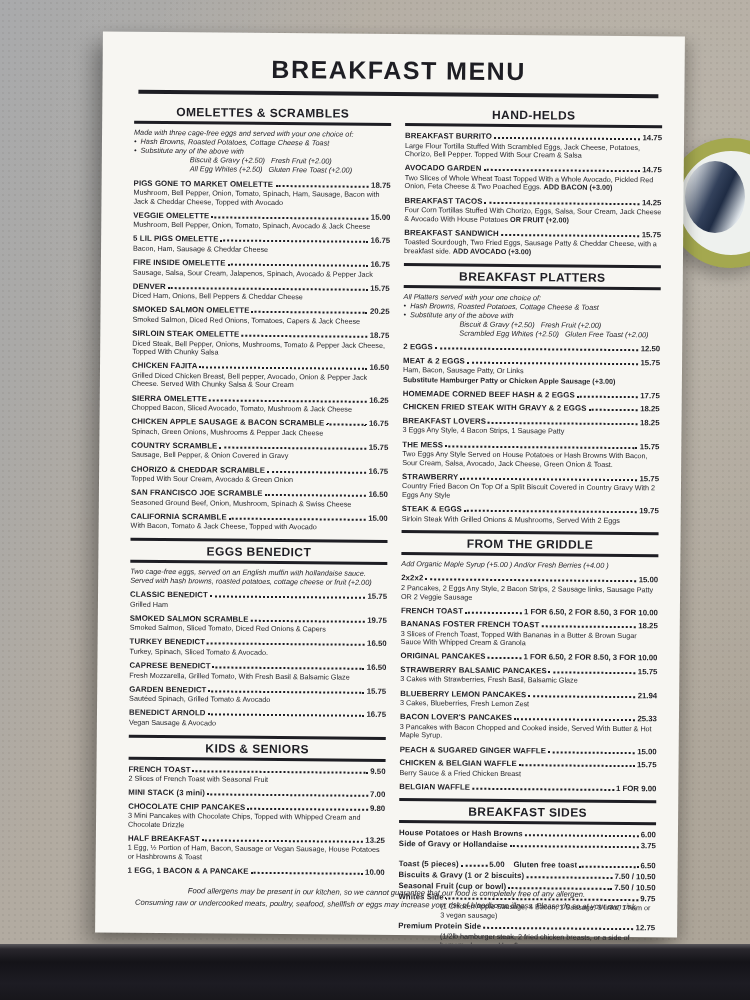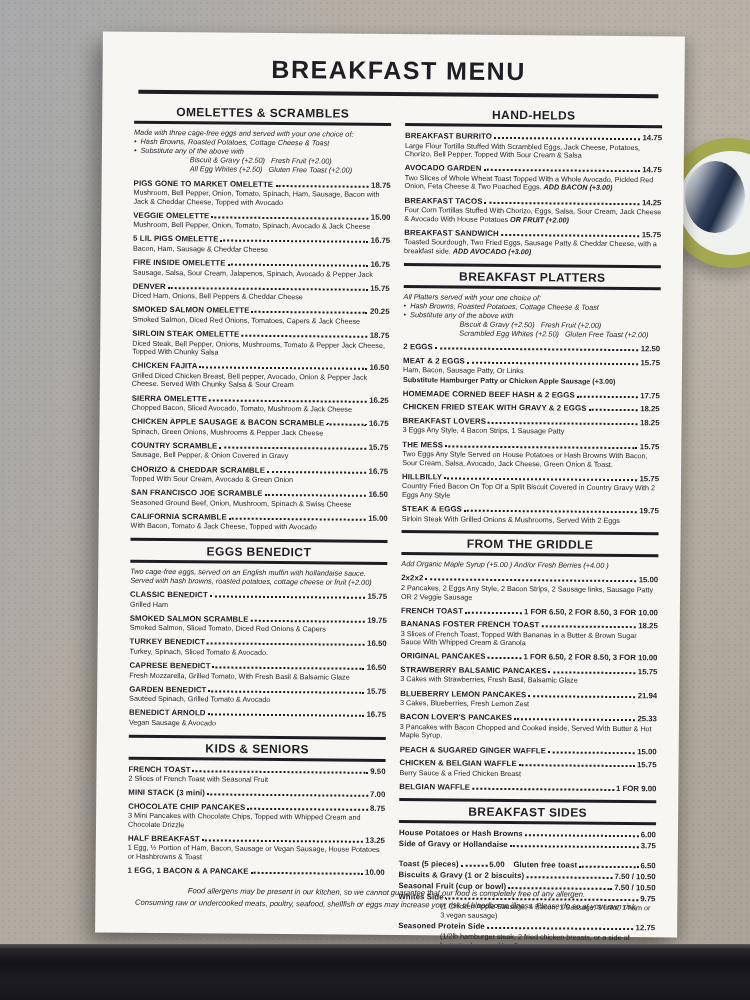--- a/index.html
+++ b/index.html
@@ -40,21 +40,21 @@
   .intro-line.indent{padding-left:56px;}
   .section{margin-bottom:2px;}
   .items{margin-top:5px;}
   .item{margin:0 0 4.5px;}
   .item-row{display:flex;align-items:flex-end;}
   .item-name{font-weight:bold;font-size:7.8px;white-space:nowrap;letter-spacing:.1px;}
   .leader{flex:1;min-width:6px;border-bottom:2px dotted var(--ink,#1e1e24);margin:0 2px;transform:translateY(-2px);}
   .leader.short{flex:.45;}
   .item-price{font-weight:bold;font-size:7.8px;white-space:nowrap;}
   .desc{font-size:7.2px;line-height:1.2;margin-top:1.5px;}
-  .bold-tail{font-weight:bold;font-style:italic;}
+  .bold-tail{font-weight:bold;}
   .desc-bold-line{font-size:7.2px;line-height:1.2;font-weight:bold;margin-top:1px;}
   .compact .item{margin-bottom:2px;}
   .compact .desc{padding-left:42px;}
   .paper-footer{position:absolute;left:26px;right:26px;bottom:24px;text-align:center;
     font-style:italic;font-size:7.6px;line-height:1.6;}
 </style>
 </head>
 <body>
 
 <div class="photo">
@@ -259,21 +259,21 @@
                 <div class="item-row">
                   <span class="item-name">MINI STACK (3 mini)</span>
                   <span class="leader"></span>
                   <span class="item-price">7.00</span>
                 </div>
               </div>
               <div class="item">
                 <div class="item-row">
                   <span class="item-name">CHOCOLATE CHIP PANCAKES</span>
                   <span class="leader"></span>
-                  <span class="item-price">8.75</span>
+                  <span class="item-price">9.80</span>
                 </div>
                 <div class="desc">3 Mini Pancakes with Chocolate Chips, Topped with Whipped Cream and Chocolate Drizzle</div>
               </div>
               <div class="item">
                 <div class="item-row">
                   <span class="item-name">HALF BREAKFAST</span>
                   <span class="leader"></span>
                   <span class="item-price">13.25</span>
                 </div>
                 <div class="desc">1 Egg, ½ Portion of Ham, Bacon, Sausage or Vegan Sausage, House Potatoes or Hashbrowns &amp; Toast</div>
@@ -374,21 +374,21 @@
               <div class="item">
                 <div class="item-row">
                   <span class="item-name">THE MESS</span>
                   <span class="leader"></span>
                   <span class="item-price">15.75</span>
                 </div>
                 <div class="desc">Two Eggs Any Style Served on House Potatoes or Hash Browns With Bacon, Sour Cream, Salsa, Avocado, Jack Cheese, Green Onion &amp; Toast.</div>
               </div>
               <div class="item">
                 <div class="item-row">
-                  <span class="item-name">HILLBILLY</span>
+                  <span class="item-name">STRAWBERRY</span>
                   <span class="leader"></span>
                   <span class="item-price">15.75</span>
                 </div>
                 <div class="desc">Country Fried Bacon On Top Of a Split Biscuit Covered in Country Gravy With 2 Eggs Any Style</div>
               </div>
               <div class="item">
                 <div class="item-row">
                   <span class="item-name">STEAK &amp; EGGS</span>
                   <span class="leader"></span>
                   <span class="item-price">19.75</span>
@@ -528,21 +528,21 @@
               <div class="item">
                 <div class="item-row">
                   <span class="item-name">Whites Side</span>
                   <span class="leader"></span>
                   <span class="item-price">9.75</span>
                 </div>
                 <div class="desc">(1 Chicken Apple Sausage, 4 Bacon, 1 Sausage, 3 links, 1 ham or 3 vegan sausage)</div>
               </div>
               <div class="item">
                 <div class="item-row">
-                  <span class="item-name">Seasoned Protein Side</span>
+                  <span class="item-name">Premium Protein Side</span>
                   <span class="leader"></span>
                   <span class="item-price">12.75</span>
                 </div>
                 <div class="desc">(1/2lb hamburger steak, 2 fried chicken breasts, or a side of homemade corned beef)</div>
               </div>
             </div>
           </div>
         </div>
     </div>
     <div class="paper-footer">

